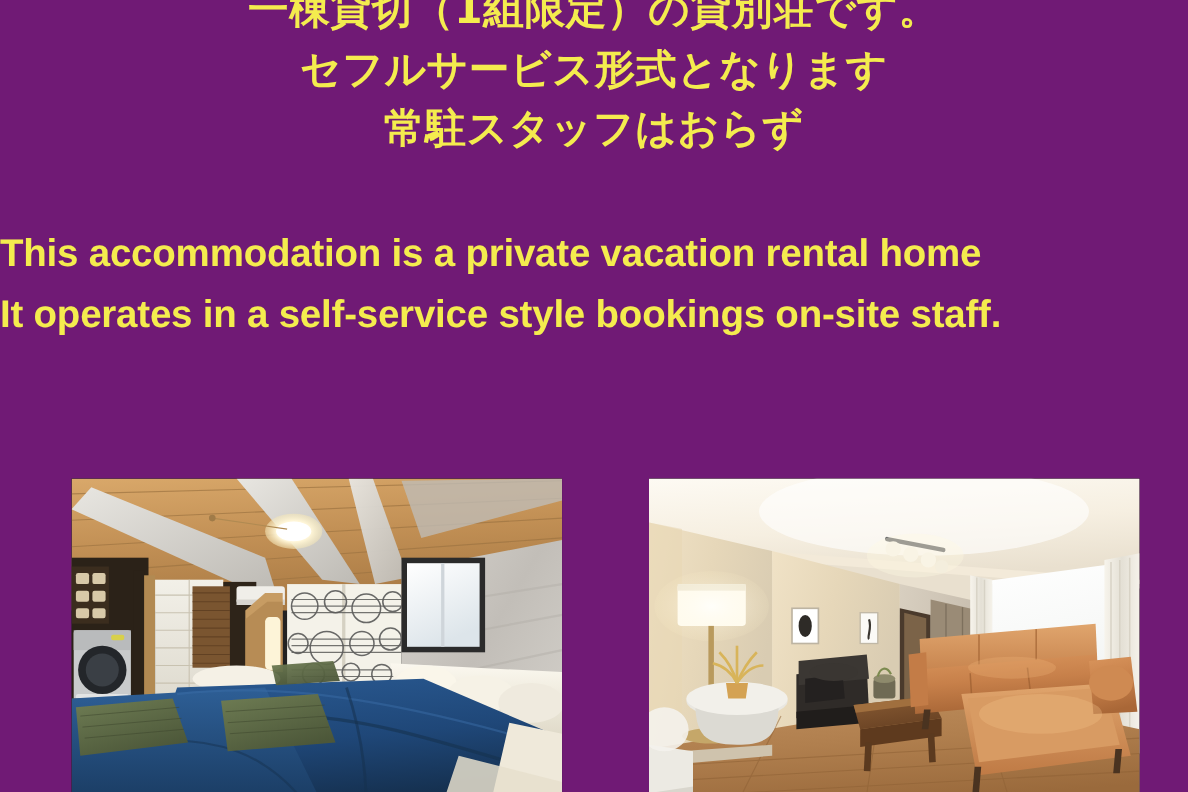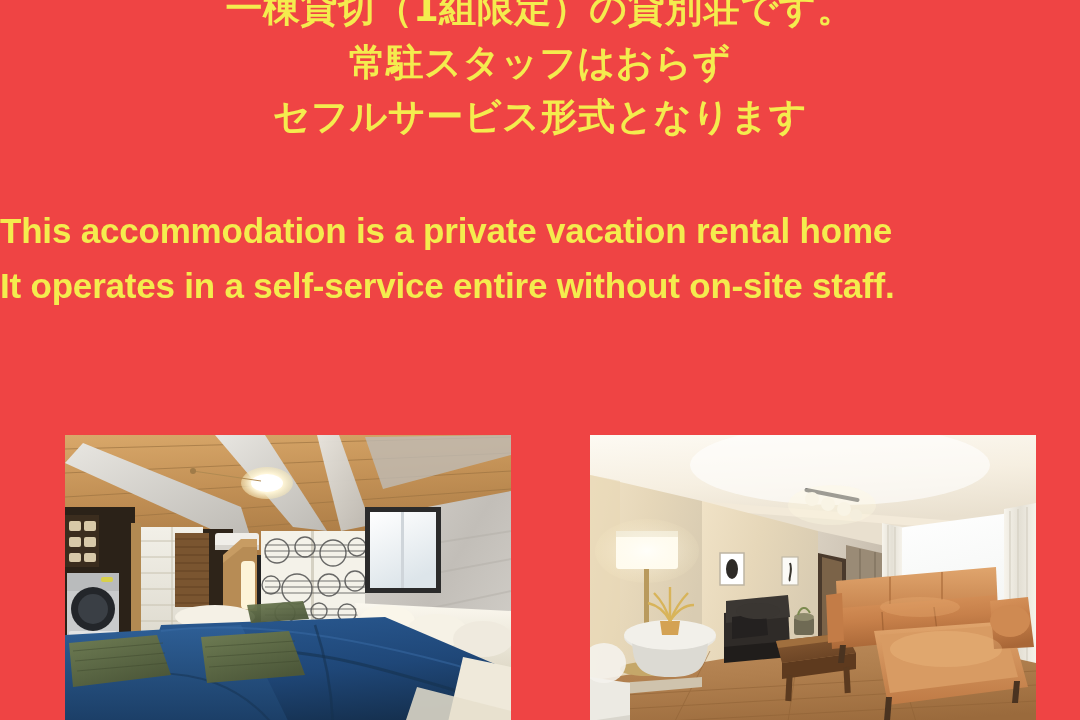--- a/index.html
+++ b/index.html
@@ -11,21 +11,21 @@
   body {
     width: 1080px;
     height: 720px;
     overflow: hidden;
     font-family: "Liberation Sans", "DejaVu Sans", sans-serif;
   }
   .poster {
     position: relative;
     width: 1080px;
     height: 720px;
-    background: #ef4444;
+    background: #701a75;
     overflow: hidden;
   }
 
   
   .jp-block {
     position: absolute;
     left: 0;
     top: -18px;
     width: 1080px;
     text-align: center;
@@ -77,27 +77,27 @@
   }
   .photo svg { display: block; width: 100%; height: 100%; }
 </style>
 </head>
 <body>
 
 <div class="poster">
 
   <div class="jp-block">
     <div class="jp-line">一棟貸切（1組限定）の貸別荘です。</div>
+    <div class="jp-line">セフルサービス形式となります</div>
     <div class="jp-line">常駐スタッフはおらず</div>
-    <div class="jp-line">セフルサービス形式となります</div>
   </div>
 
   <div class="en-block">
     <div class="en-line">This accommodation is a private vacation rental home</div>
-    <div class="en-line">It operates in a self-service entire without on-site staff.</div>
+    <div class="en-line">It operates in a self-service style bookings on-site staff.</div>
   </div>
 
   <div class="photo photo-left">
     <svg viewBox="0 0 446 300" preserveAspectRatio="xMidYMid slice">
       <defs>
         <linearGradient id="bwood" x1="0" y1="0" x2="0.25" y2="1">
           <stop offset="0" stop-color="#d9a86a"></stop>
           <stop offset="0.5" stop-color="#c29055"></stop>
           <stop offset="1" stop-color="#a97a44"></stop>
         </linearGradient>

